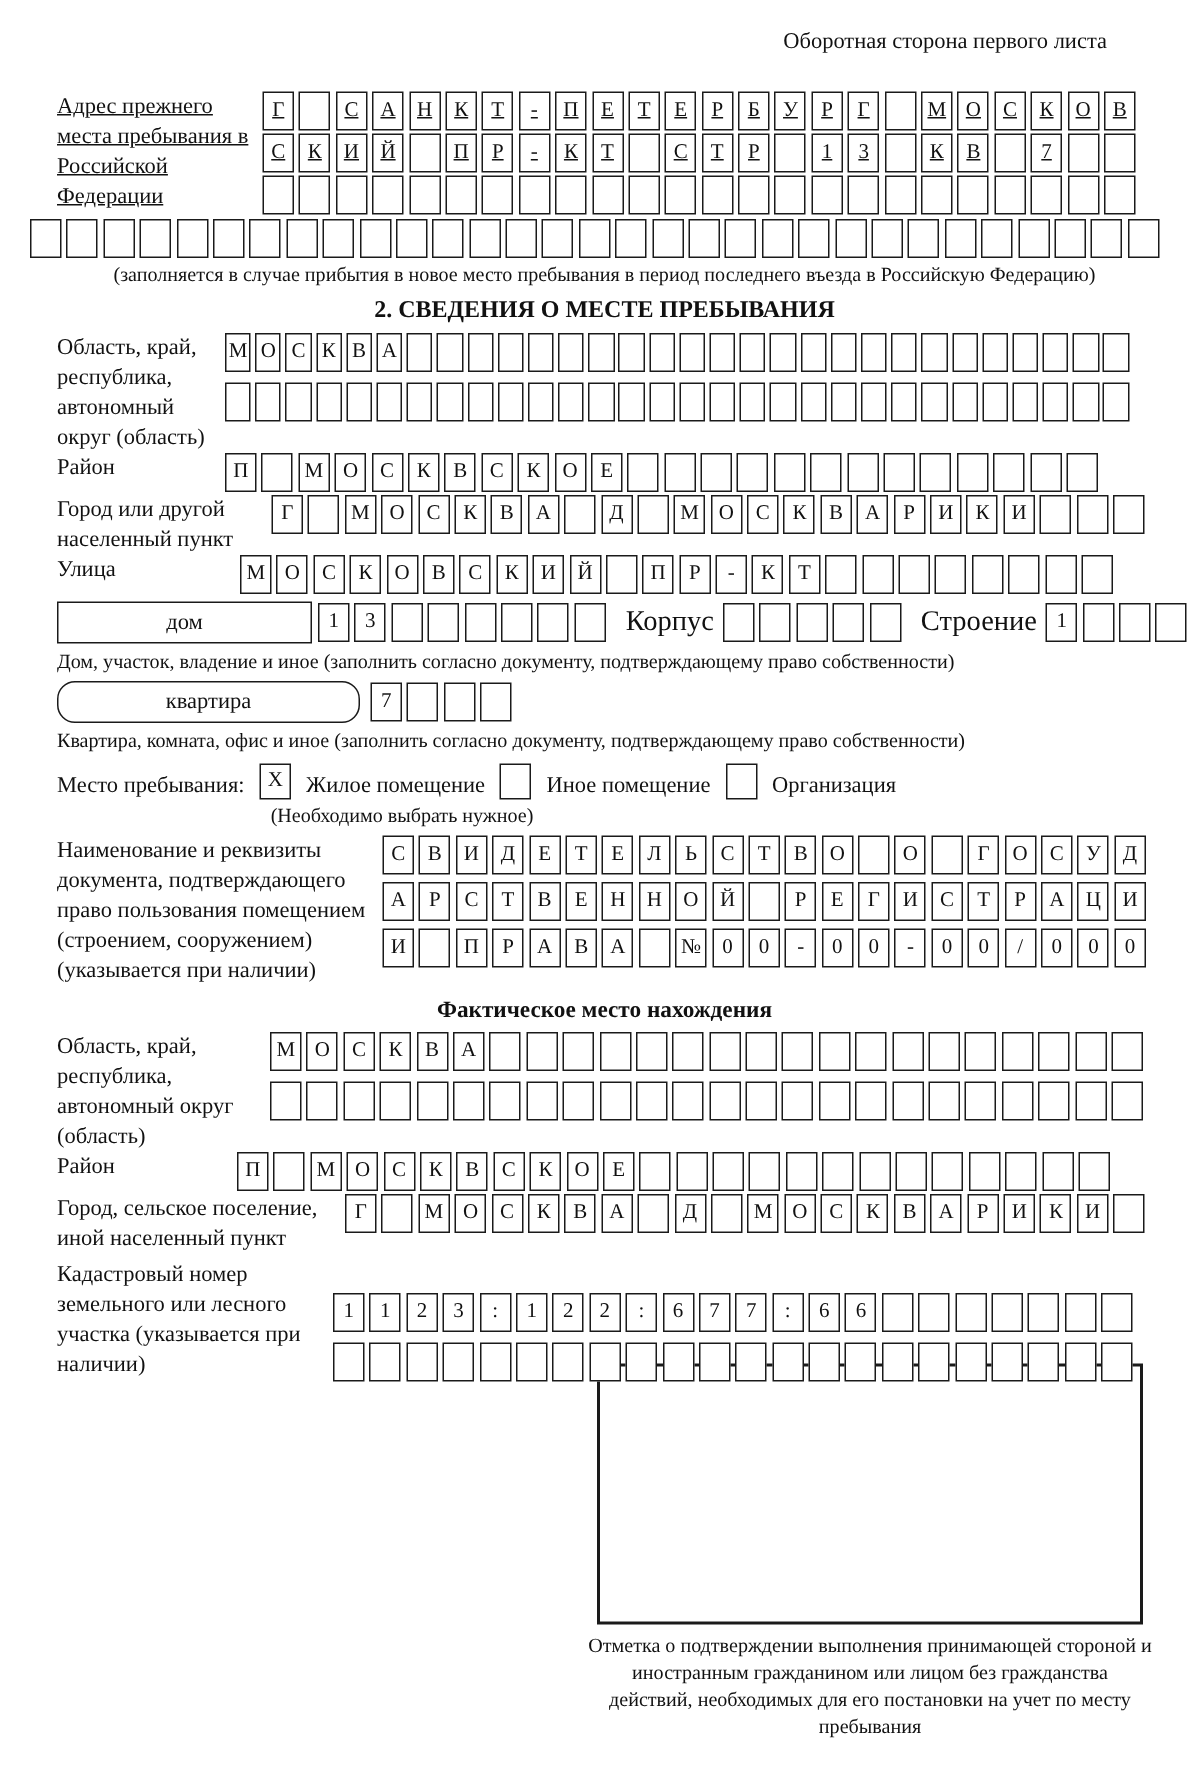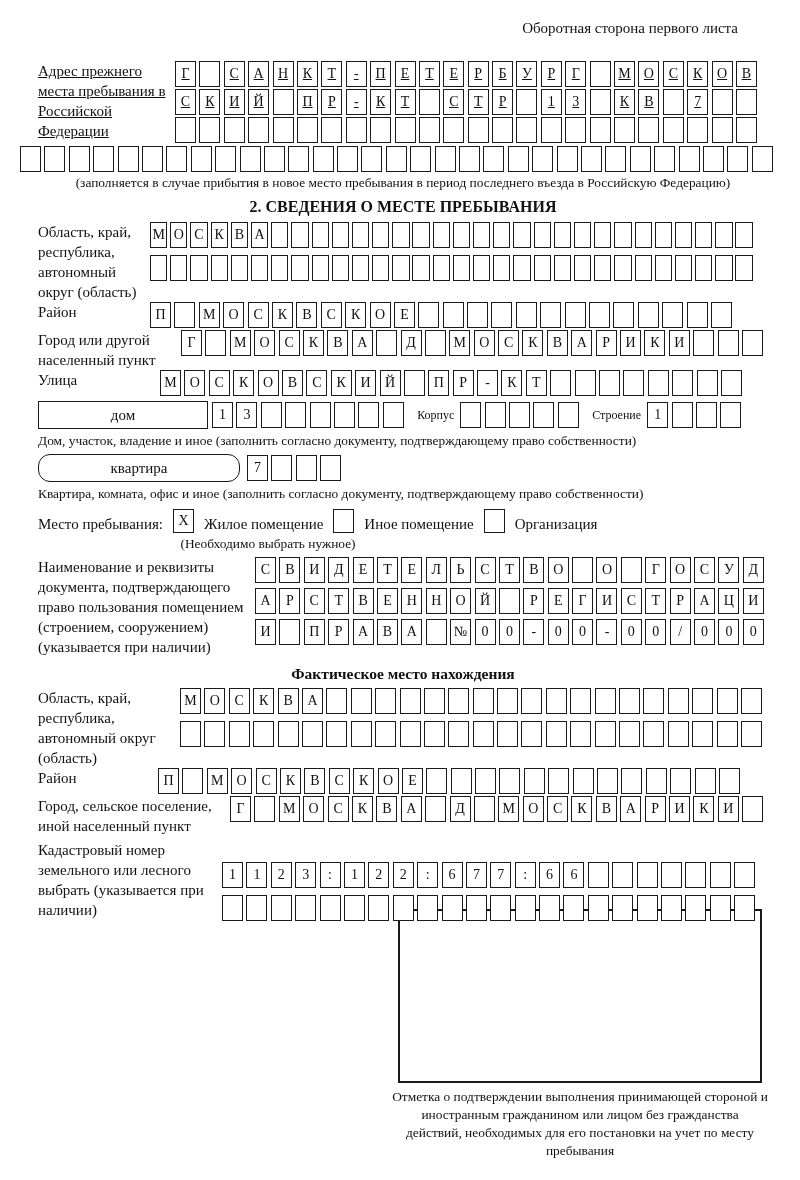--- a/index.html
+++ b/index.html
@@ -29,21 +29,21 @@
   .center { text-align:center; }
   .caption-top { margin-top:3px; }
 
   .sec-title { text-align:center; font-weight:bold; font-size:16px; margin-top:7px; margin-bottom:6px; }
 
   .house-row { margin-top:3px; align-items:center; }
   .wide-box { border:1.6px solid #1a1a1a; height:28px; display:flex; align-items:center;
               justify-content:center; font-size:15px; flex:none; background:#fff; }
   .wb170 { width:170px; margin-right:4px; }
   .wb202 { width:202px; margin-right:7px;border-radius:12px; }
-  .inline-label { font-size:12px; margin:0 6px 0 10px; white-space:nowrap; }
+  .inline-label { font-size:19px; margin:0 6px 0 10px; white-space:nowrap; }
   .house-row .cells, .apt-row .cells { margin-bottom:0; }
   .caption-left { margin-top:4px; margin-bottom:5px; }
   .apt-row { align-items:center; margin-top:2px; }
 
   .place-row { margin-top:7px; align-items:flex-end; font-size:15px; }
   .checkbox { flex:none; width:21px; height:24px; border:1.6px solid #1a1a1a;
               display:inline-flex; align-items:center; justify-content:center;
               font-size:14px; margin:0 10px; background:#fff; }
   .place-note { margin-top:3px; font-size:13.4px; padding-right:270px; text-align:center; }
 
@@ -592,21 +592,21 @@
         <span class="cell">А</span>
         <span class="cell">Р</span>
         <span class="cell">И</span>
         <span class="cell">К</span>
         <span class="cell">И</span>
         <span class="cell"></span>
       </div>
   </div>
 
   <div class="frow kad-block">
-    <div class="flabel w184">Кадастровый номер земельного или лесного выбрать (указывается при наличии)</div>
+    <div class="flabel w184">Кадастровый номер земельного или лесного участка (указывается при наличии)</div>
     <div class="kad-rows">
       <div class="cells gap-after">
           <span class="cell">1</span>
           <span class="cell">1</span>
           <span class="cell">2</span>
           <span class="cell">3</span>
           <span class="cell">:</span>
           <span class="cell">1</span>
           <span class="cell">2</span>
           <span class="cell">2</span>

